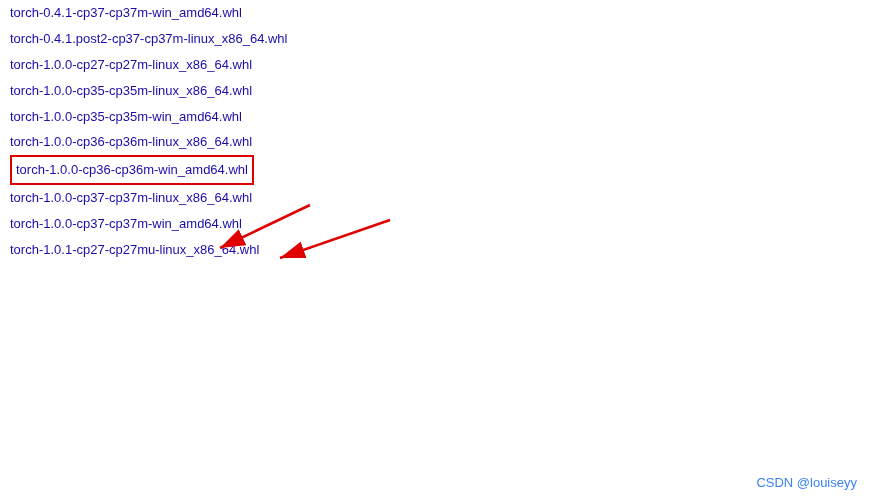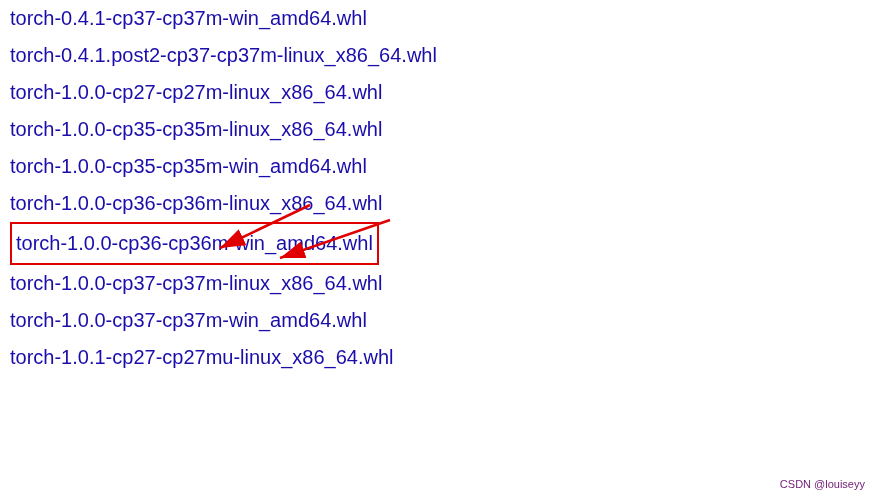--- a/index.html
+++ b/index.html
@@ -24,35 +24,35 @@
     }
 
     .link-list {
       list-style: none;
       line-height: 1.85;
     }
 
     .link-list li a {
       color: #1a0dab;
       text-decoration: none;
-      font-size: 20px;
+      font-size: 13px;
     }
 
     .highlighted-item {
       display: inline-block;
       border: 2px solid #e00000;
       padding: 1px 4px;
     }
 
     .watermark {
       position: absolute;
       bottom: 10px;
-      right: 4px;
-      color: #701a75;
-      font-size: 11px;
+      right: 12px;
+      color: #3b82f6;
+      font-size: 13px;
       font-family: Arial, sans-serif;
     }
 
     .arrow-svg {
       position: absolute;
       pointer-events: none;
     }
   </style>
 </head>
 <body>

